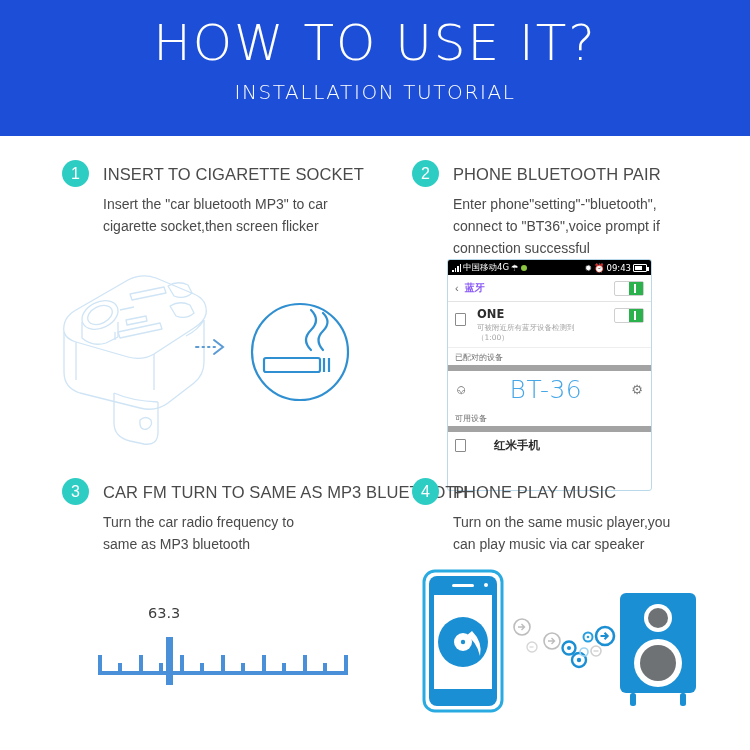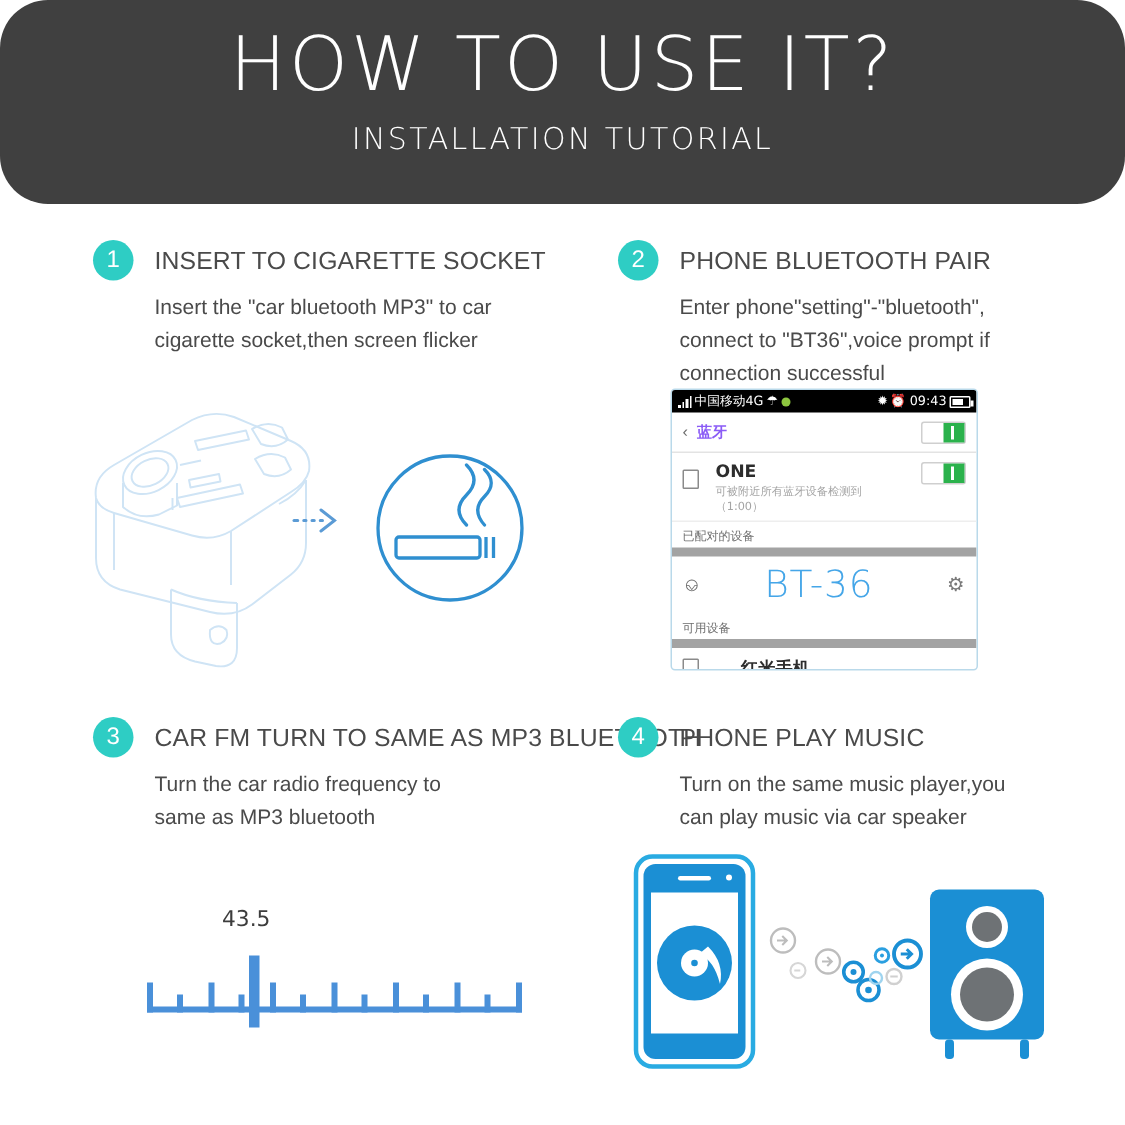--- a/index.html
+++ b/index.html
@@ -6,22 +6,22 @@
   body{
     width:750px;height:750px;
     background:#ffffff;
     font-family:"Liberation Sans","DejaVu Sans",sans-serif;
     overflow:hidden;
     position:relative;
   }
   
   .header{
     position:absolute;left:0;top:0;width:750px;height:136px;
-    background:#404040;
-    display:flex;flex-direction:column;align-items:center;justify-content:flex-start;border-radius:32px;
+    background:#1d4ed8;
+    display:flex;flex-direction:column;align-items:center;justify-content:flex-start;
   }
   .header-title{
     margin-top:18px;
     color:#ffffff;
     font-size:50px;
     font-weight:300;
     letter-spacing:2px;
     line-height:1;
     font-family:"DejaVu Sans","Liberation Sans",sans-serif;
     white-space:nowrap;
@@ -64,21 +64,21 @@
     line-height:22px;
     max-width:275px;
   }
   .step-body div{white-space:nowrap;}
 
   
   .art1{position:absolute;left:58px;top:262px;width:330px;height:195px;}
   
   .phone{
     position:absolute;left:447px;top:259px;
-    width:205px;height:188px;
+    width:205px;height:232px;
     background:#ffffff;
     border:1px solid #b9d9ea;
     border-radius:3px;
     overflow:hidden;
     box-sizing:border-box;
   }
   .statusbar{
     height:15px;background:#000000;color:#ffffff;
     display:flex;align-items:center;
     font-size:8.5px;padding:0 4px;
@@ -282,21 +282,21 @@
     <div class="num-circle">3</div>
     <div class="step-title">CAR FM TURN TO SAME AS MP3 BLUETOOTH</div>
   </div>
   <div class="step-body">
     <div>Turn the car radio frequency to</div>
     <div>same as MP3 bluetooth</div>
   </div>
 </div>
 
 <div class="dial">
-  <div class="dial-label">43.5</div>
+  <div class="dial-label">63.3</div>
   <svg width="250" height="60" viewBox="0 0 250 60" style="position:absolute;left:0;top:22px;">
     <g fill="#4a90d9">
       <rect x="0" y="44" width="250" height="4"></rect>
       <rect x="0" y="28" width="4" height="20"></rect>
       <rect x="20" y="36" width="4" height="12"></rect>
       <rect x="41" y="28" width="4" height="20"></rect>
       <rect x="61" y="36" width="4" height="12"></rect>
       <rect x="82" y="28" width="4" height="20"></rect>
       <rect x="102" y="36" width="4" height="12"></rect>
       <rect x="123" y="28" width="4" height="20"></rect>

